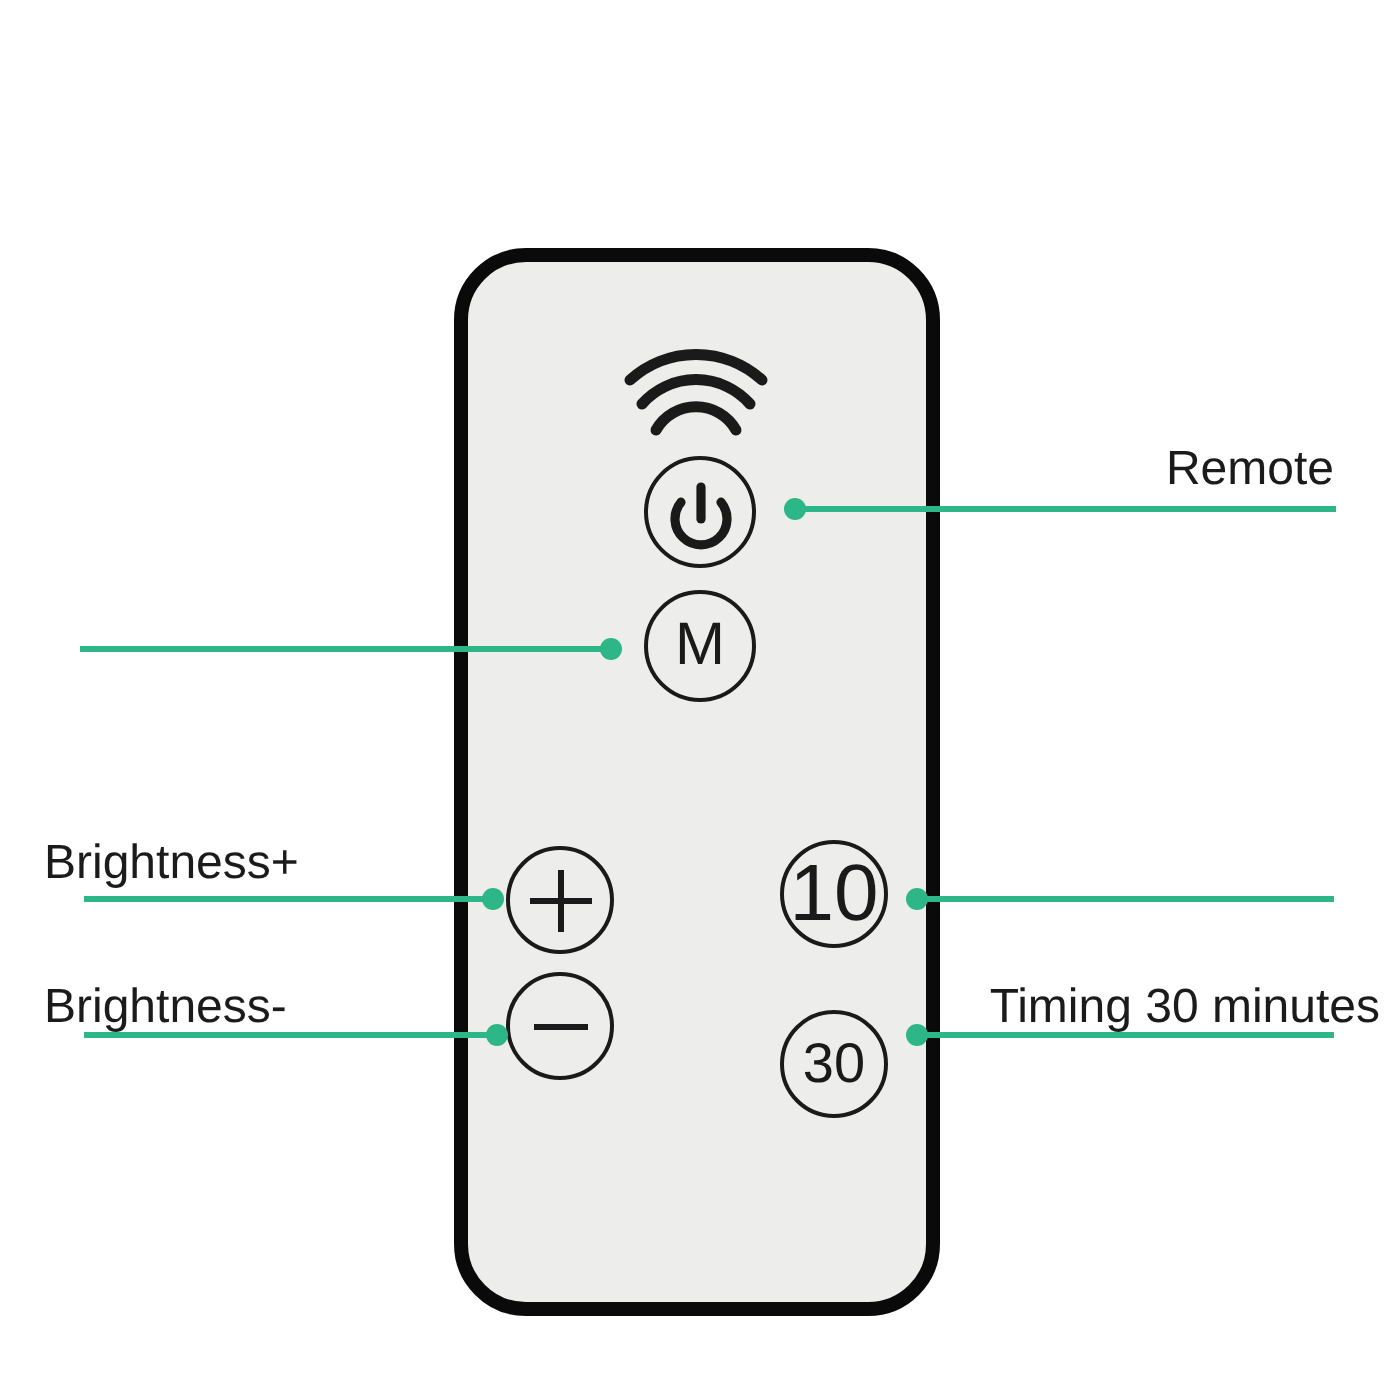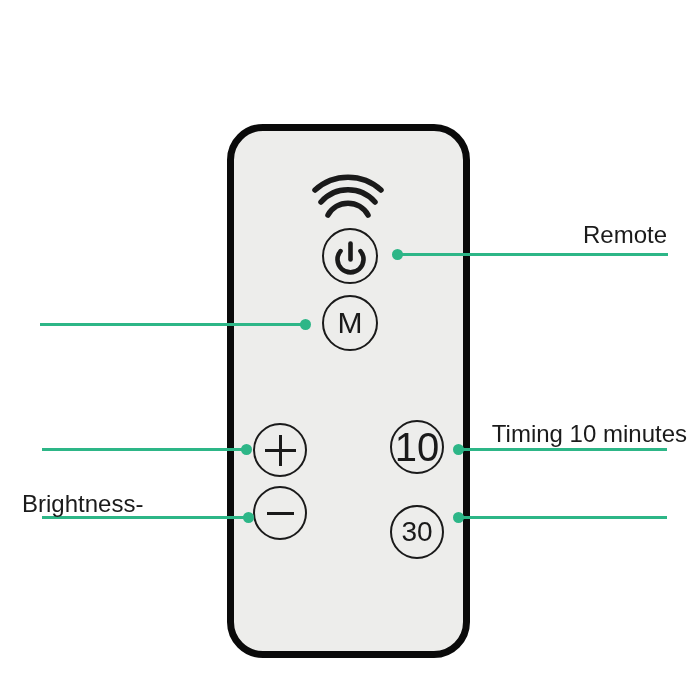--- a/index.html
+++ b/index.html
@@ -161,25 +161,26 @@
 
   <div class="callout-line line-switch"></div>
   <div class="callout-dot dot-switch"></div>
   <div class="callout-label label-switch">Remote</div>
 
   <div class="callout-line line-mode"></div>
   <div class="callout-dot dot-mode"></div>
 
   <div class="callout-line line-bplus"></div>
   <div class="callout-dot dot-bplus"></div>
+  <div class="callout-label label-bplus">Brightness+</div>
 
   <div class="callout-line line-bminus"></div>
   <div class="callout-dot dot-bminus"></div>
   <div class="callout-label label-bminus">Brightness-</div>
 
   <div class="callout-line line-t10"></div>
   <div class="callout-dot dot-t10"></div>
-  <div class="callout-label label-t10">Timing 10 minutes</div>
 
   <div class="callout-line line-t30"></div>
   <div class="callout-dot dot-t30"></div>
+  <div class="callout-label label-t30">Timing 30 minutes</div>
 
 </div>
 
 </body></html>

